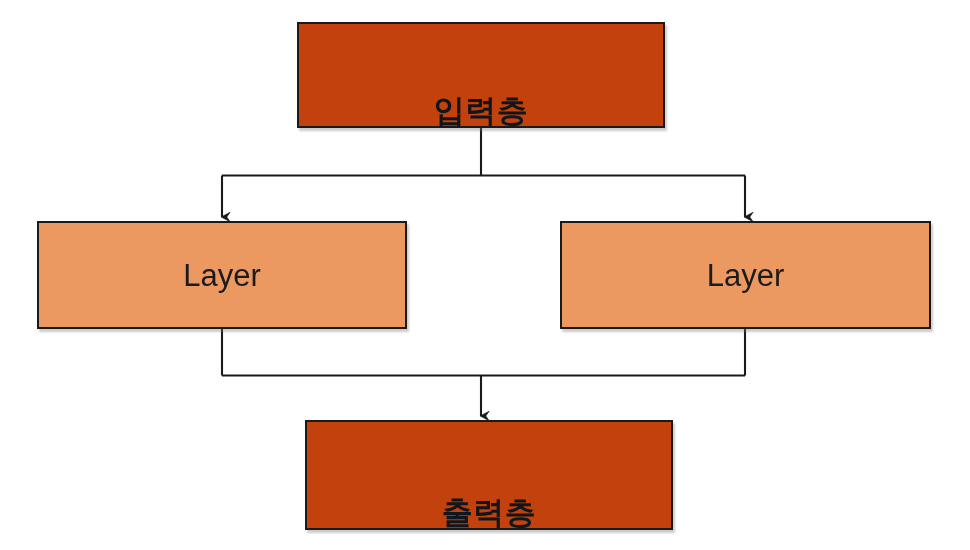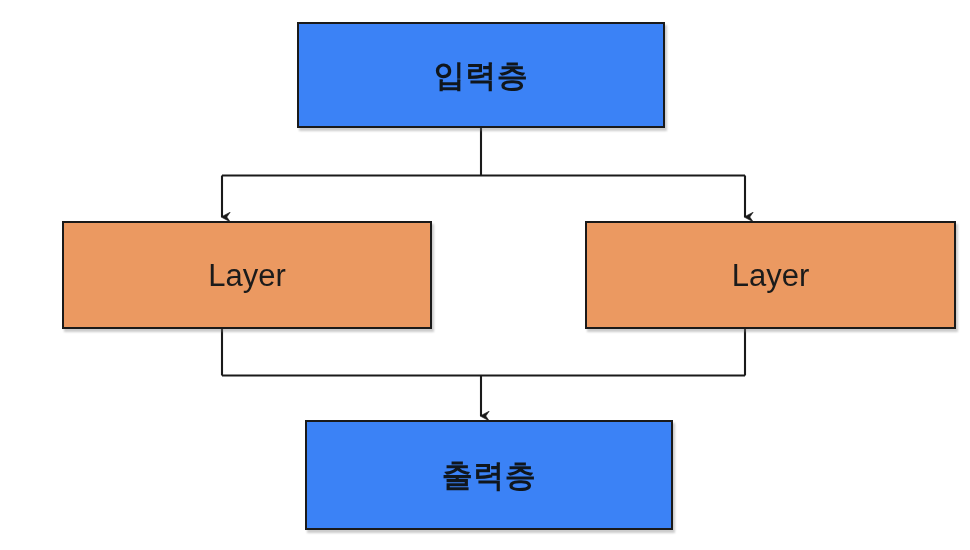--- a/index.html
+++ b/index.html
@@ -30,25 +30,25 @@
     position: absolute;
     box-sizing: border-box;
     border: 2px solid #1a1a1a;
     display: flex;
     align-items: center;
     justify-content: center;
     box-shadow: 2px 3px 2px rgba(120,120,120,0.38);
     z-index: 2;
   }
   .node-blue {
-    background: #3b82f6;
+    background: #c2410c;
+    align-items: flex-end;
   }
   .node-orange {
     background: #eb9961;
-    margin-left: 25px;
   }
   .node-label {
     color: #141414;
     line-height: 1;
     white-space: nowrap;
     user-select: none;
   }
   .label-ko {
     font-size: 31px;
     font-weight: 700;

